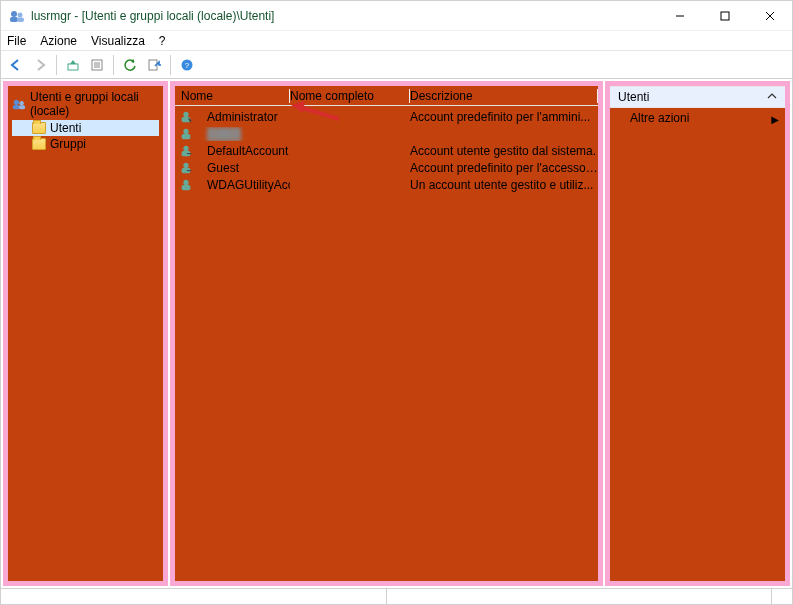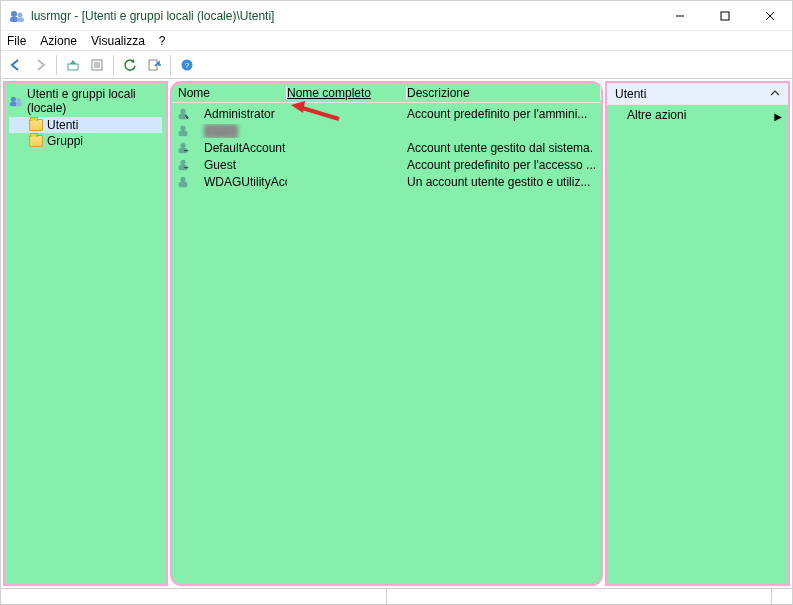--- a/index.html
+++ b/index.html
@@ -70,29 +70,29 @@
   .tsep { width:1px; height:20px; background:#d0d0d0; margin:0 3px;}
   
   .main {
     flex:1;
     display:flex;
     padding: 2px;
     gap: 2px;
     min-height:0;
   }
   .pane {
-    border:2px solid #f9a8d4;
-    background:#86efac;
+    border:5px solid #f9a8d4;
+    background:#c2410c;
     display:flex;
     flex-direction:column;
     min-height:0;
     min-width:0;
   }
   .tree-pane { width: 165px; }
-  .list-pane { flex:1;border-radius:11px; }
+  .list-pane { flex:1; }
   .actions-pane { width: 185px; }
   
   .tree { padding: 2px 4px; }
   .tree-root {
     display:flex; align-items:center; gap:4px; padding:2px 0;
   }
   .tree-item {
     display:flex; align-items:center; gap:4px;
     padding:1px 2px 1px 20px;
   }
@@ -112,21 +112,21 @@
   
   .list-header {
     display:flex;
     border-bottom:1px solid #e5e5e5;
     height:20px;
     align-items:center;
     font-size:12px;
     color:#000;
   }
   .col-name { width: 115px; padding-left:6px; }
-  .col-full { width: 120px; text-decoration: underline; }
+  .col-full { width: 120px; }
   .col-desc { flex:1; }
   .col-name, .col-full, .col-desc {
     border-right:1px solid #f0f0f0;
     white-space:nowrap; overflow:hidden; text-overflow:ellipsis;
   }
   .list-body { flex:1; overflow:hidden; padding-top:2px; position:relative;}
   .row {
     display:flex; align-items:center;
     height:17px;
     padding-left:4px;

